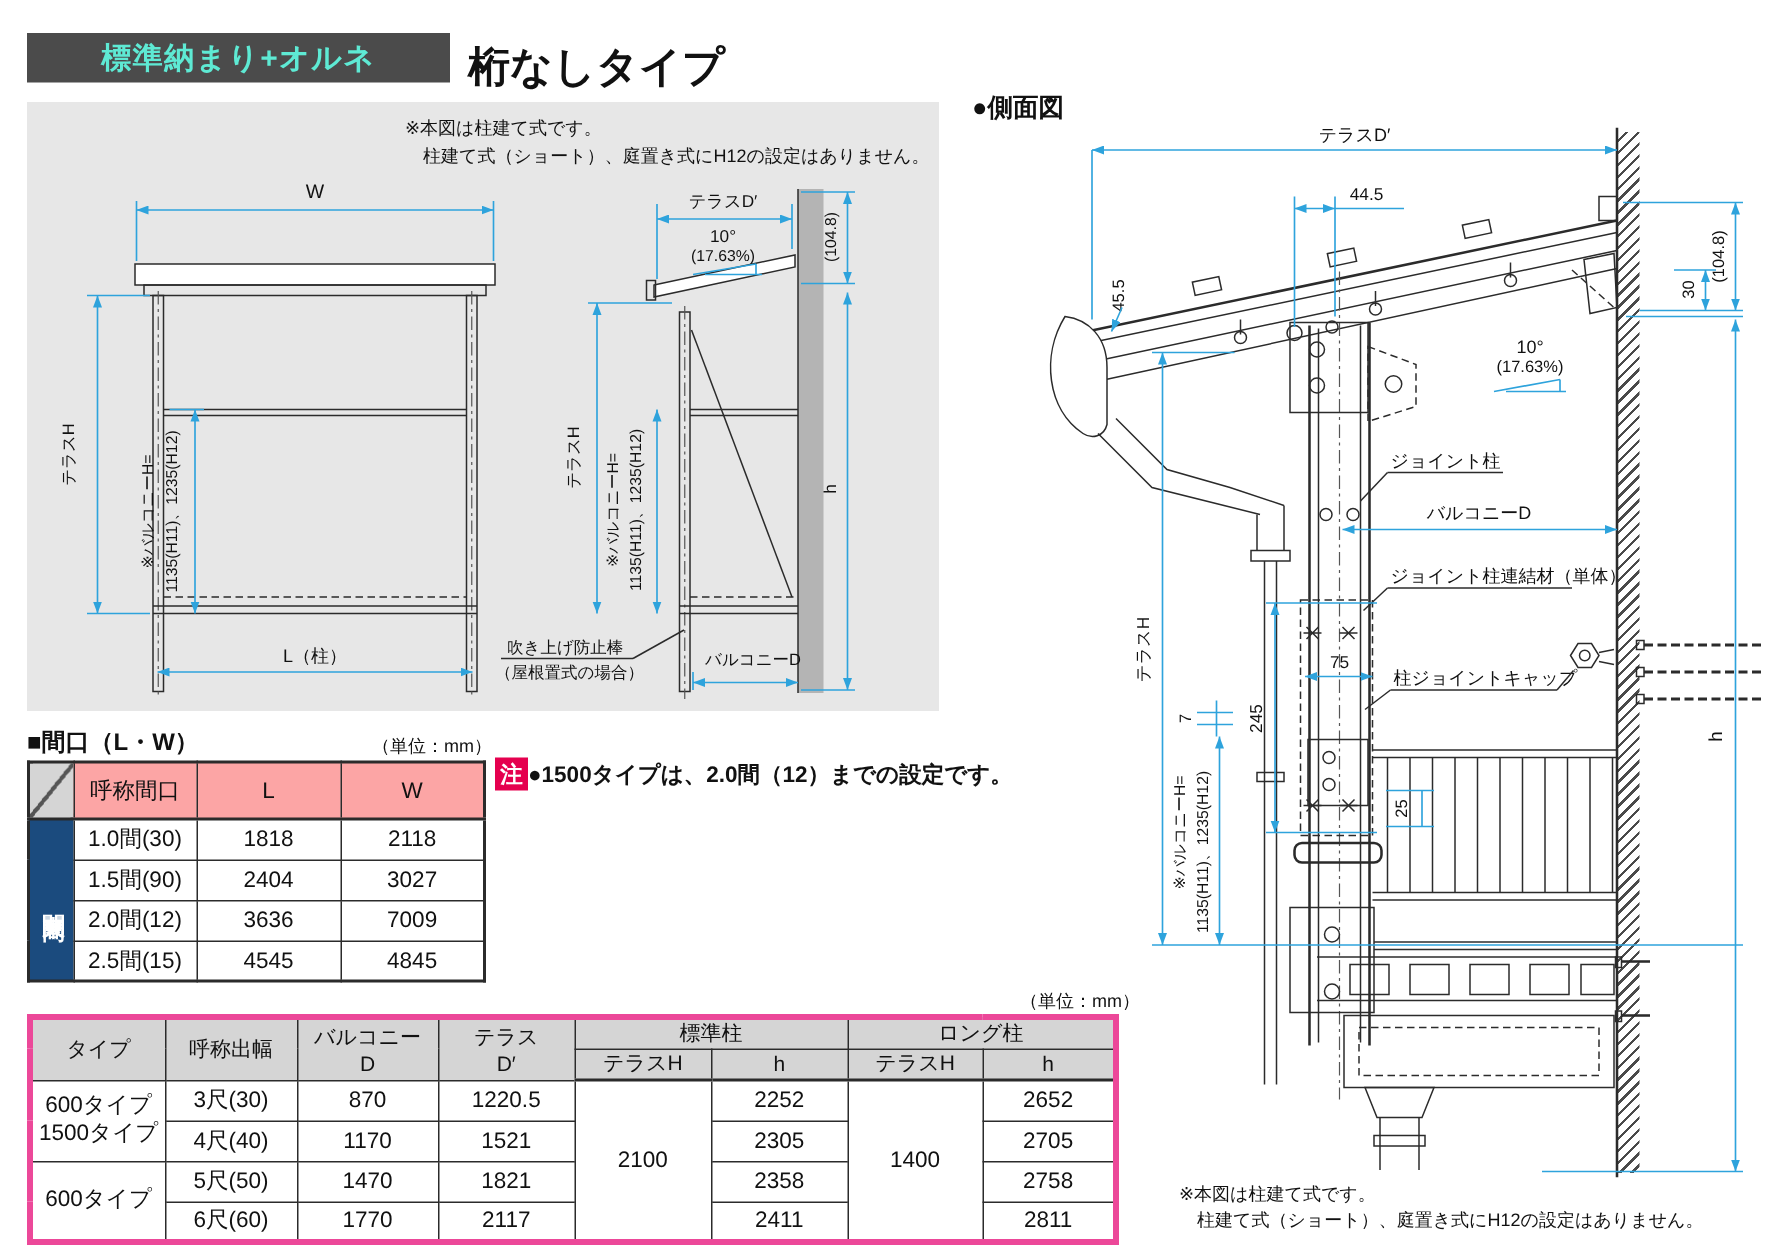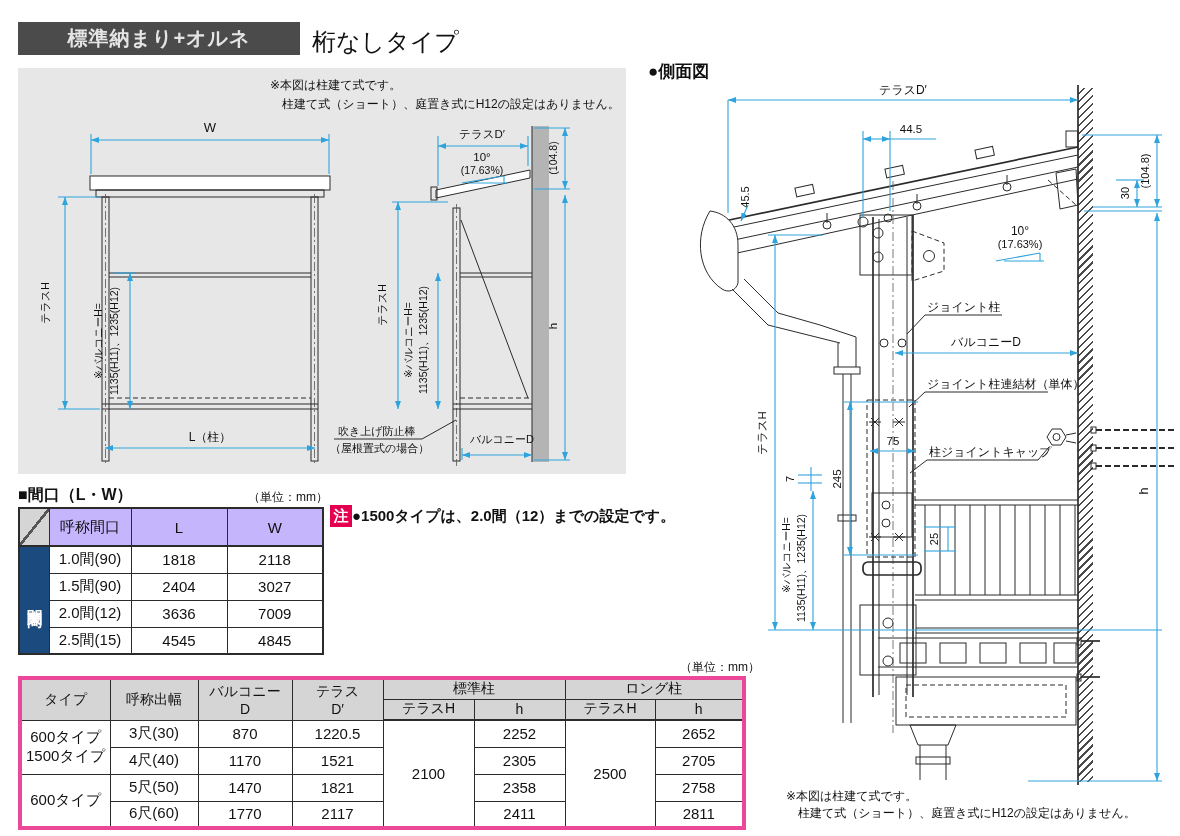--- a/index.html
+++ b/index.html
@@ -1,40 +1,40 @@
 <!DOCTYPE html>
 <html><head>
 <meta charset="utf-8">
 <style>
   *{margin:0;padding:0;box-sizing:border-box}
   html,body{background:#fff}
   body{font-family:"Liberation Sans","DejaVu Sans",sans-serif;color:#111}
   .page{position:relative;width:1180px;height:836px;background:#fff;overflow:hidden}
   .abs{position:absolute}
-  .hdr-box{left:18px;top:22px;width:282px;height:33px;background:#4b4b4b;color:#e5e5e5;
+  .hdr-box{left:18px;top:22px;width:282px;height:33px;background:#4b4b4b;color:#5eead4;
     display:flex;align-items:center;justify-content:center;font-size:20px;font-weight:bold;letter-spacing:1px}
-  .hdr-sub{left:312px;top:26px;font-size:24px;font-weight:normal}
+  .hdr-sub{left:312px;top:26px;font-size:28px;font-weight:bold}
   .panel{left:18px;top:68px;width:608px;height:406px;background:#e7e7e7}
   .panel-note{position:absolute;left:252px;top:8px;font-size:12px;line-height:1.55;color:#111}
   .indent{padding-left:12px}
   .ovsvg{position:absolute;left:0;top:0}
   .fig-title{left:648px;top:60px;font-size:17px;font-weight:bold}
   .wallhatch{left:1078px;top:88px;width:15px;height:694px;
     background:repeating-linear-gradient(135deg,rgba(255,255,255,0) 0 4px,#4a4a4a 4px 5.6px)}
   .bigsvg{left:648px;top:85px}
   .fig-note{left:786px;top:788px;font-size:12px;line-height:1.4}
   .t-title{font-size:16px;font-weight:bold}
   .t1-title{left:18px;top:485px}
   .t1-unit{left:248px;top:489px;font-size:12px;font-weight:normal}
   .t2-title{left:18px;top:654px}
   .t2-unit{left:680px;top:659px;font-size:12px;font-weight:normal}
   table{border-collapse:collapse;position:absolute;table-layout:fixed;background:#fff}
   td{border:1px solid #2b2b2b;text-align:center;vertical-align:middle;font-size:15px;padding:0}
   .t1{left:18px;top:507px;width:304px;border:2px solid #2b2b2b}
-  .t1 td.hd{background:#c4b5fd;height:38px;border-bottom:2px solid #2b2b2b}
+  .t1 td.hd{background:#fca5a5;height:38px;border-bottom:2px solid #2b2b2b}
   .t1 td{height:27px}
   .t1 .corner{background:#d5d5d5;border-bottom:2px solid #2b2b2b;
     background-image:linear-gradient(to bottom right,rgba(0,0,0,0) 47%,#555 47%,#555 53%,rgba(0,0,0,0) 53%)}
   .t1 .grp{background:#1b4b7e;color:#fff;font-weight:bold;writing-mode:vertical-rl;text-orientation:upright;
     letter-spacing:2px;font-size:15px}
   .noterow{left:330px;top:505px;display:flex;align-items:flex-start}
   .badge{width:22px;height:22px;background:#e5004f;color:#fff;font-size:15px;font-weight:bold;
     display:flex;align-items:center;justify-content:center}
   .notetxt{font-size:15px;font-weight:bold;margin-left:0;padding-top:2px}
   .t2{left:18px;top:676px;width:724px;border:4px solid #ec4899}
@@ -397,21 +397,21 @@
       </colgroup>
     <tbody>
         <tr>
       <td class="corner"></td>
       <td class="hd">呼称間口</td>
       <td class="hd">L</td>
       <td class="hd">W</td>
     </tr>
     <tr>
       <td class="grp" rowspan="4">関東間</td>
-      <td>1.0間(90)</td>
+      <td>1.0間(30)</td>
       <td>1818</td>
       <td>2118</td>
     </tr>
     <tr>
       <td>1.5間(90)</td>
       <td>2404</td>
       <td>3027</td>
     </tr>
     <tr>
       <td>2.0間(12)</td>
@@ -468,21 +468,21 @@
     <tr>
       <td rowspan="2" class="typecell">
         <div>600タイプ</div>
         <div>1500タイプ</div>
       </td>
       <td>3尺(30)</td>
       <td>870</td>
       <td>1220.5</td>
       <td rowspan="4">2100</td>
       <td>2252</td>
-      <td rowspan="4">2500</td>
+      <td rowspan="4">1400</td>
       <td>2652</td>
     </tr>
     <tr>
       <td>4尺(40)</td>
       <td>1170</td>
       <td>1521</td>
       <td>2305</td>
       <td>2705</td>
     </tr>
     <tr>

